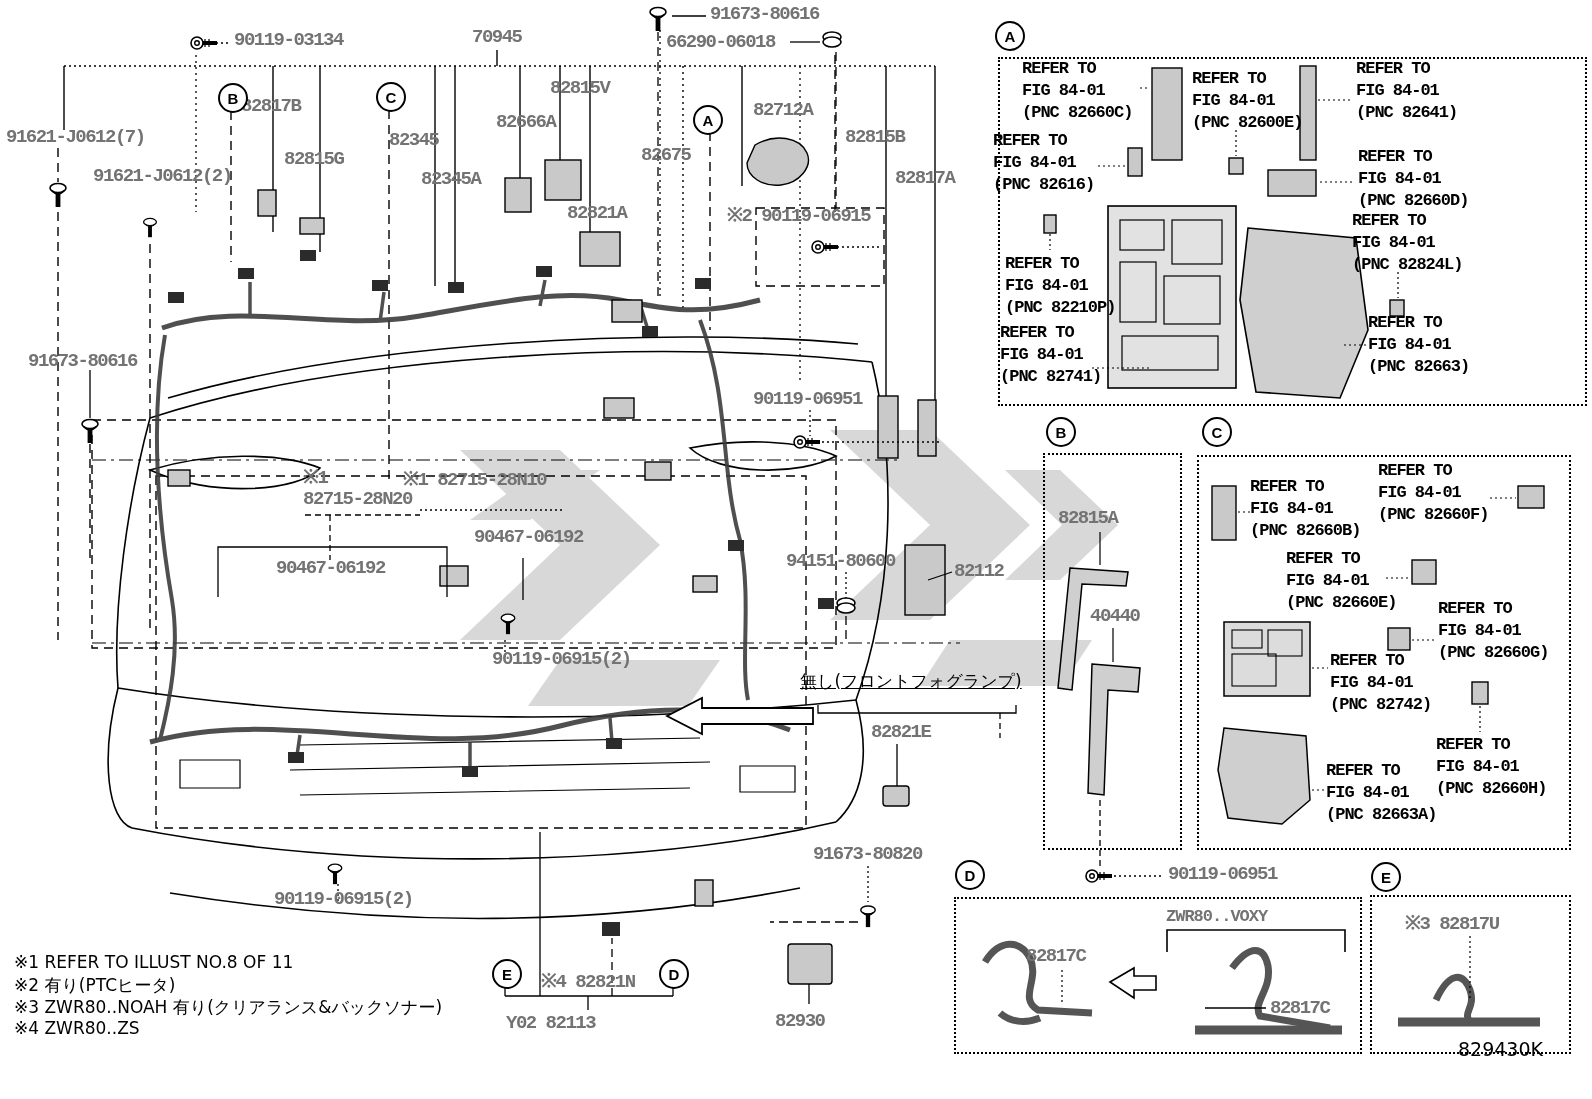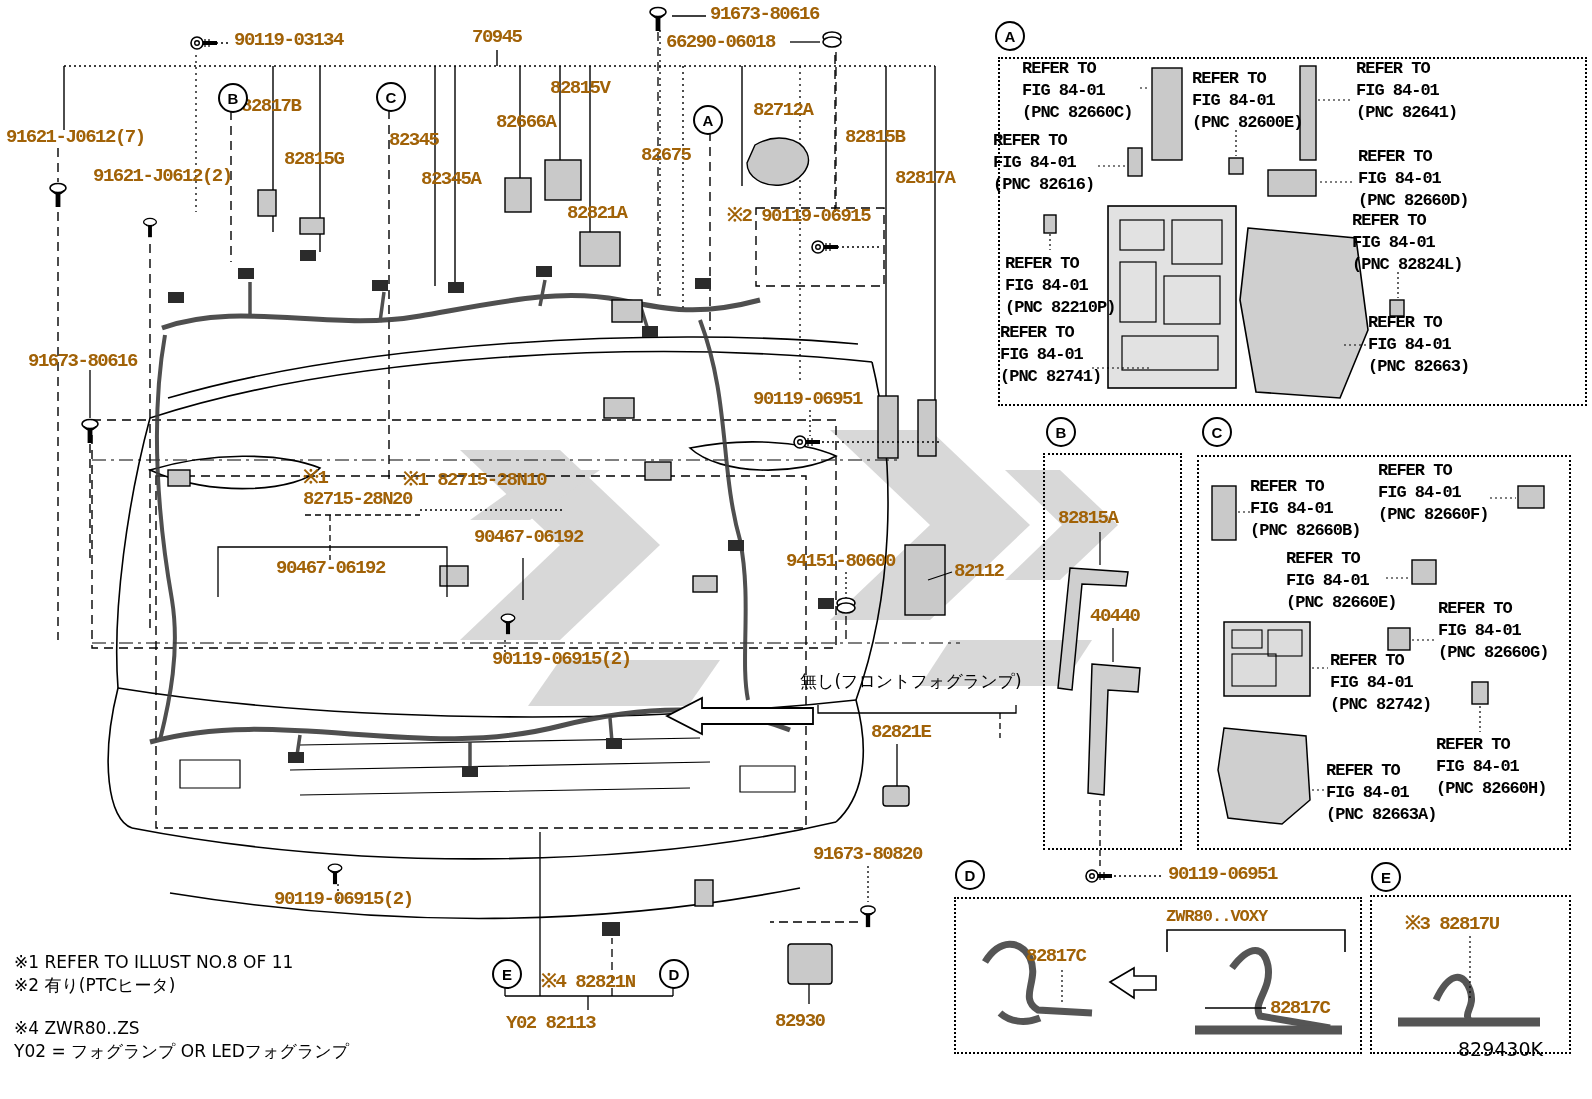--- a/index.html
+++ b/index.html
@@ -1,24 +1,24 @@
 <!DOCTYPE html>
 <html><head>
 <meta charset="utf-8">
 <style>
   html,body{margin:0;padding:0;background:#fff;}
   #stage{position:relative;width:1592px;height:1099px;background:#fff;overflow:hidden;
          font-family:"Liberation Sans",sans-serif;color:#000;}
   svg{position:absolute;left:0;top:0;}
   .lbl{position:absolute;font:bold 19px "Liberation Mono","DejaVu Sans Mono",monospace;
-       letter-spacing:-1.5px;white-space:pre;line-height:21px;color:#a16207;}
+       letter-spacing:-1.5px;white-space:pre;line-height:21px;color:#737373;}
   .sm{font-size:17px;letter-spacing:-1px;}
   .ref{position:absolute;font:bold 17px "Liberation Mono","DejaVu Sans Mono",monospace;
        letter-spacing:-1px;line-height:1.3;white-space:pre-line;color:#000;}
-  .jp{position:absolute;font:17px "DejaVu Sans",sans-serif;white-space:pre;color:#000;}
+  .jp{position:absolute;font:17px "DejaVu Sans",sans-serif;white-space:pre;color:#000;text-decoration:underline;}
   .fn{position:absolute;font:17px "DejaVu Sans",sans-serif;white-space:pre;color:#000;}
   .circ{position:absolute;width:26px;height:26px;border:2px solid #000;border-radius:50%;
         display:flex;align-items:center;justify-content:center;
         font:bold 15px "Liberation Sans",sans-serif;background:#fff;z-index:5;}
   .box{position:absolute;border:2px dotted #000;z-index:2;}
   .code{position:absolute;font:19px "DejaVu Sans",sans-serif;color:#000;}
 </style>
 </head>
 <body>
 
@@ -391,17 +391,17 @@
 (PNC 82663A)</div>
 
   <div class="lbl sm" style="left:1166px;top:906px">ZWR80..VOXY</div>
   <div class="lbl" style="left:1026px;top:946px">82817C</div>
   <div class="lbl" style="left:1270px;top:998px">82817C</div>
   <div class="lbl" style="left:1405px;top:914px">※3 82817U</div>
   <div class="lbl" style="left:1168px;top:864px">90119-06951</div>
 
   <div class="fn" style="left:14px;top:952px">※1 REFER TO ILLUST NO.8 OF 11</div>
   <div class="fn" style="left:14px;top:974px">※2 有り(PTCヒータ)</div>
+  <div class="fn" style="left:14px;top:996px">※3 ZWR80..NOAH 有り(クリアランス&amp;バックソナー)</div>
   <div class="fn" style="left:14px;top:1018px">※4 ZWR80..ZS</div>
-  <div class="fn" style="left:14px;top:1040px">Y02 = フォグランプ OR LEDフォグランプ</div>
   <div class="code" style="left:1458px;top:1038px">829430K</div>
 
 </div>
 
 </body></html>

